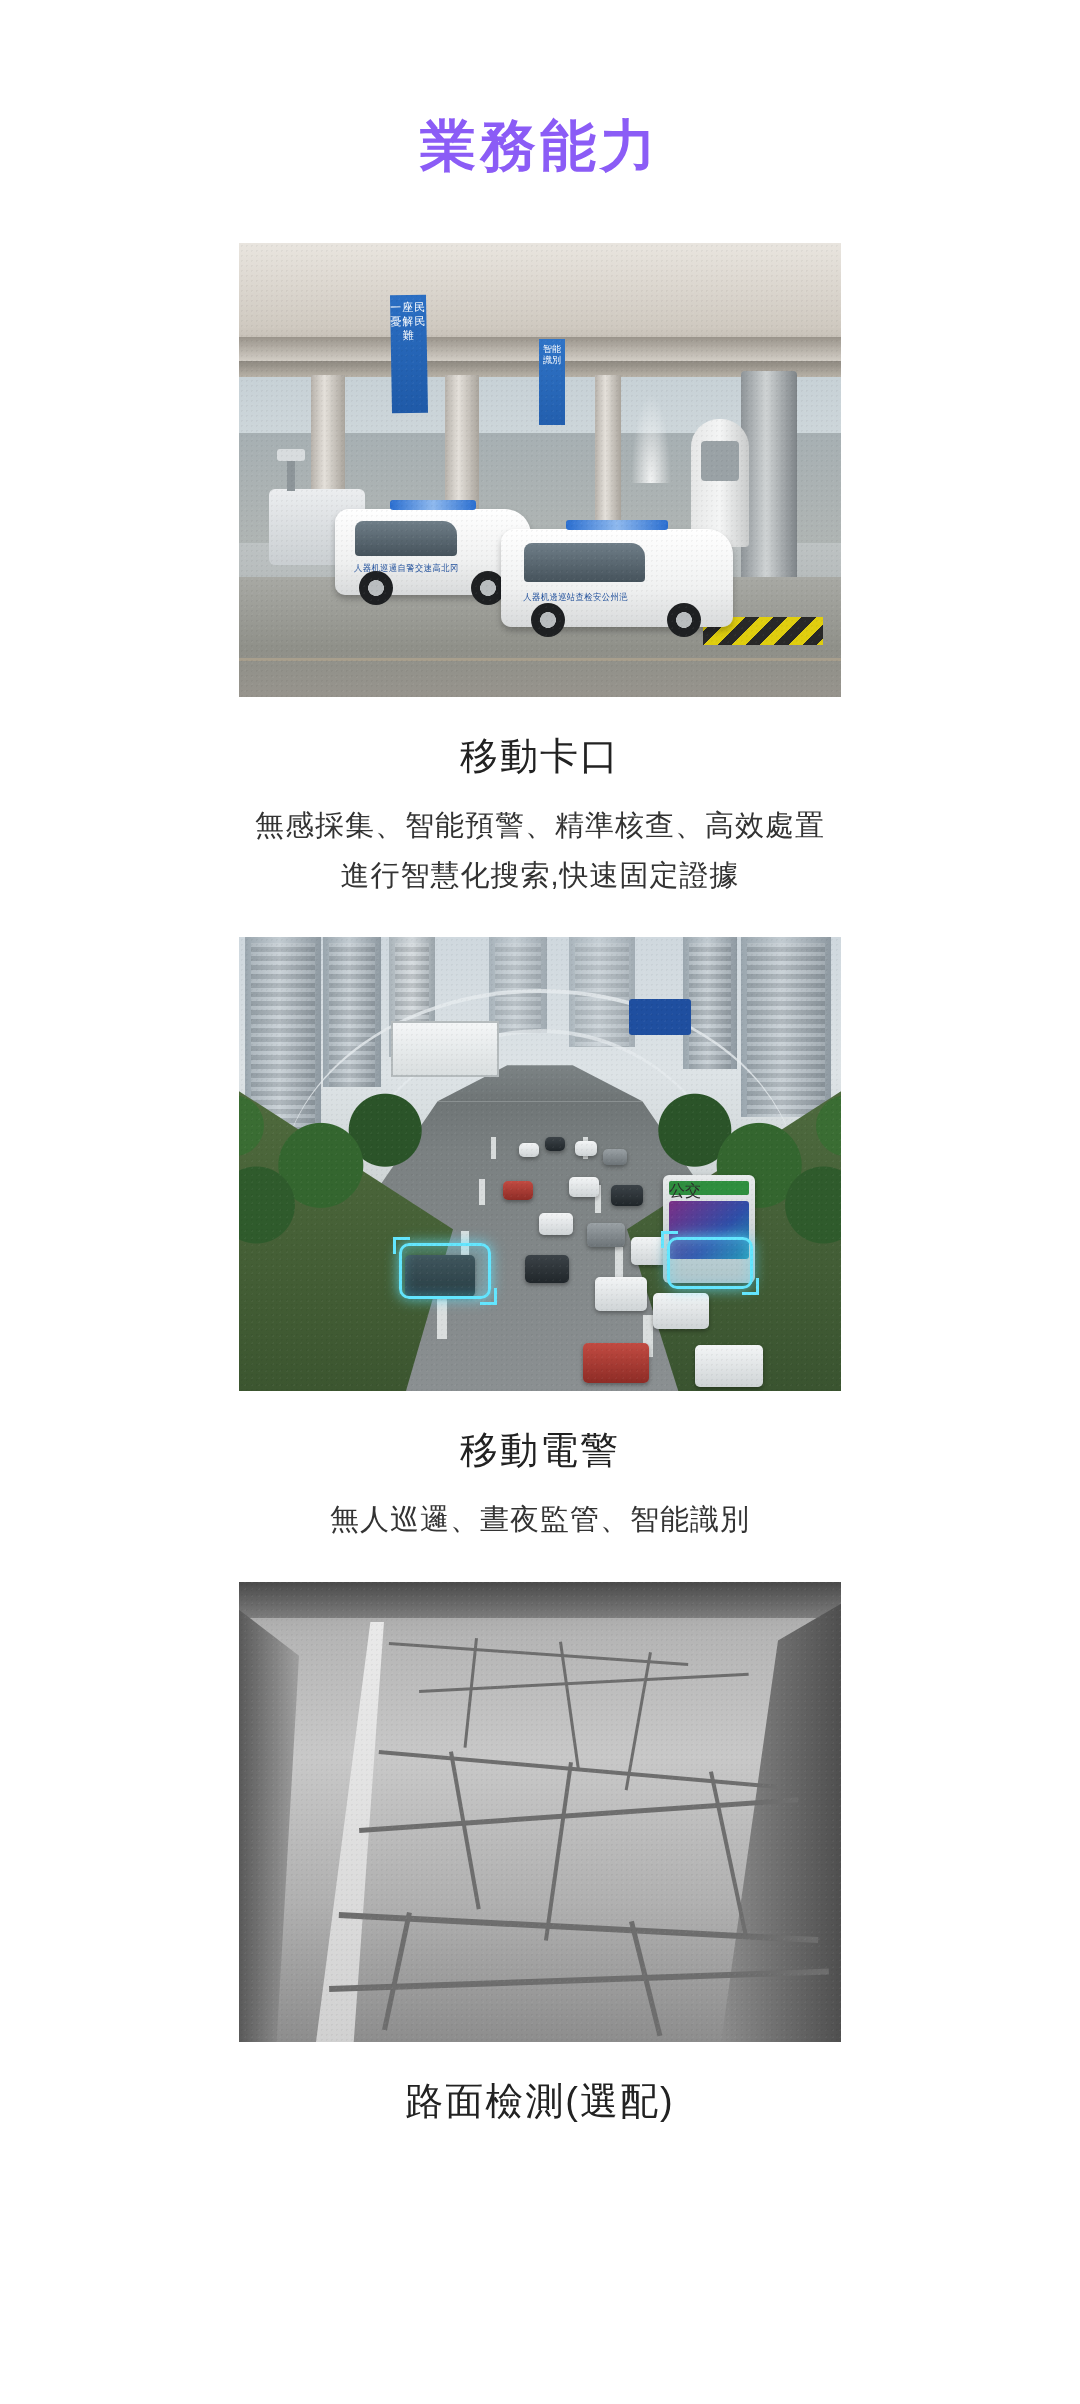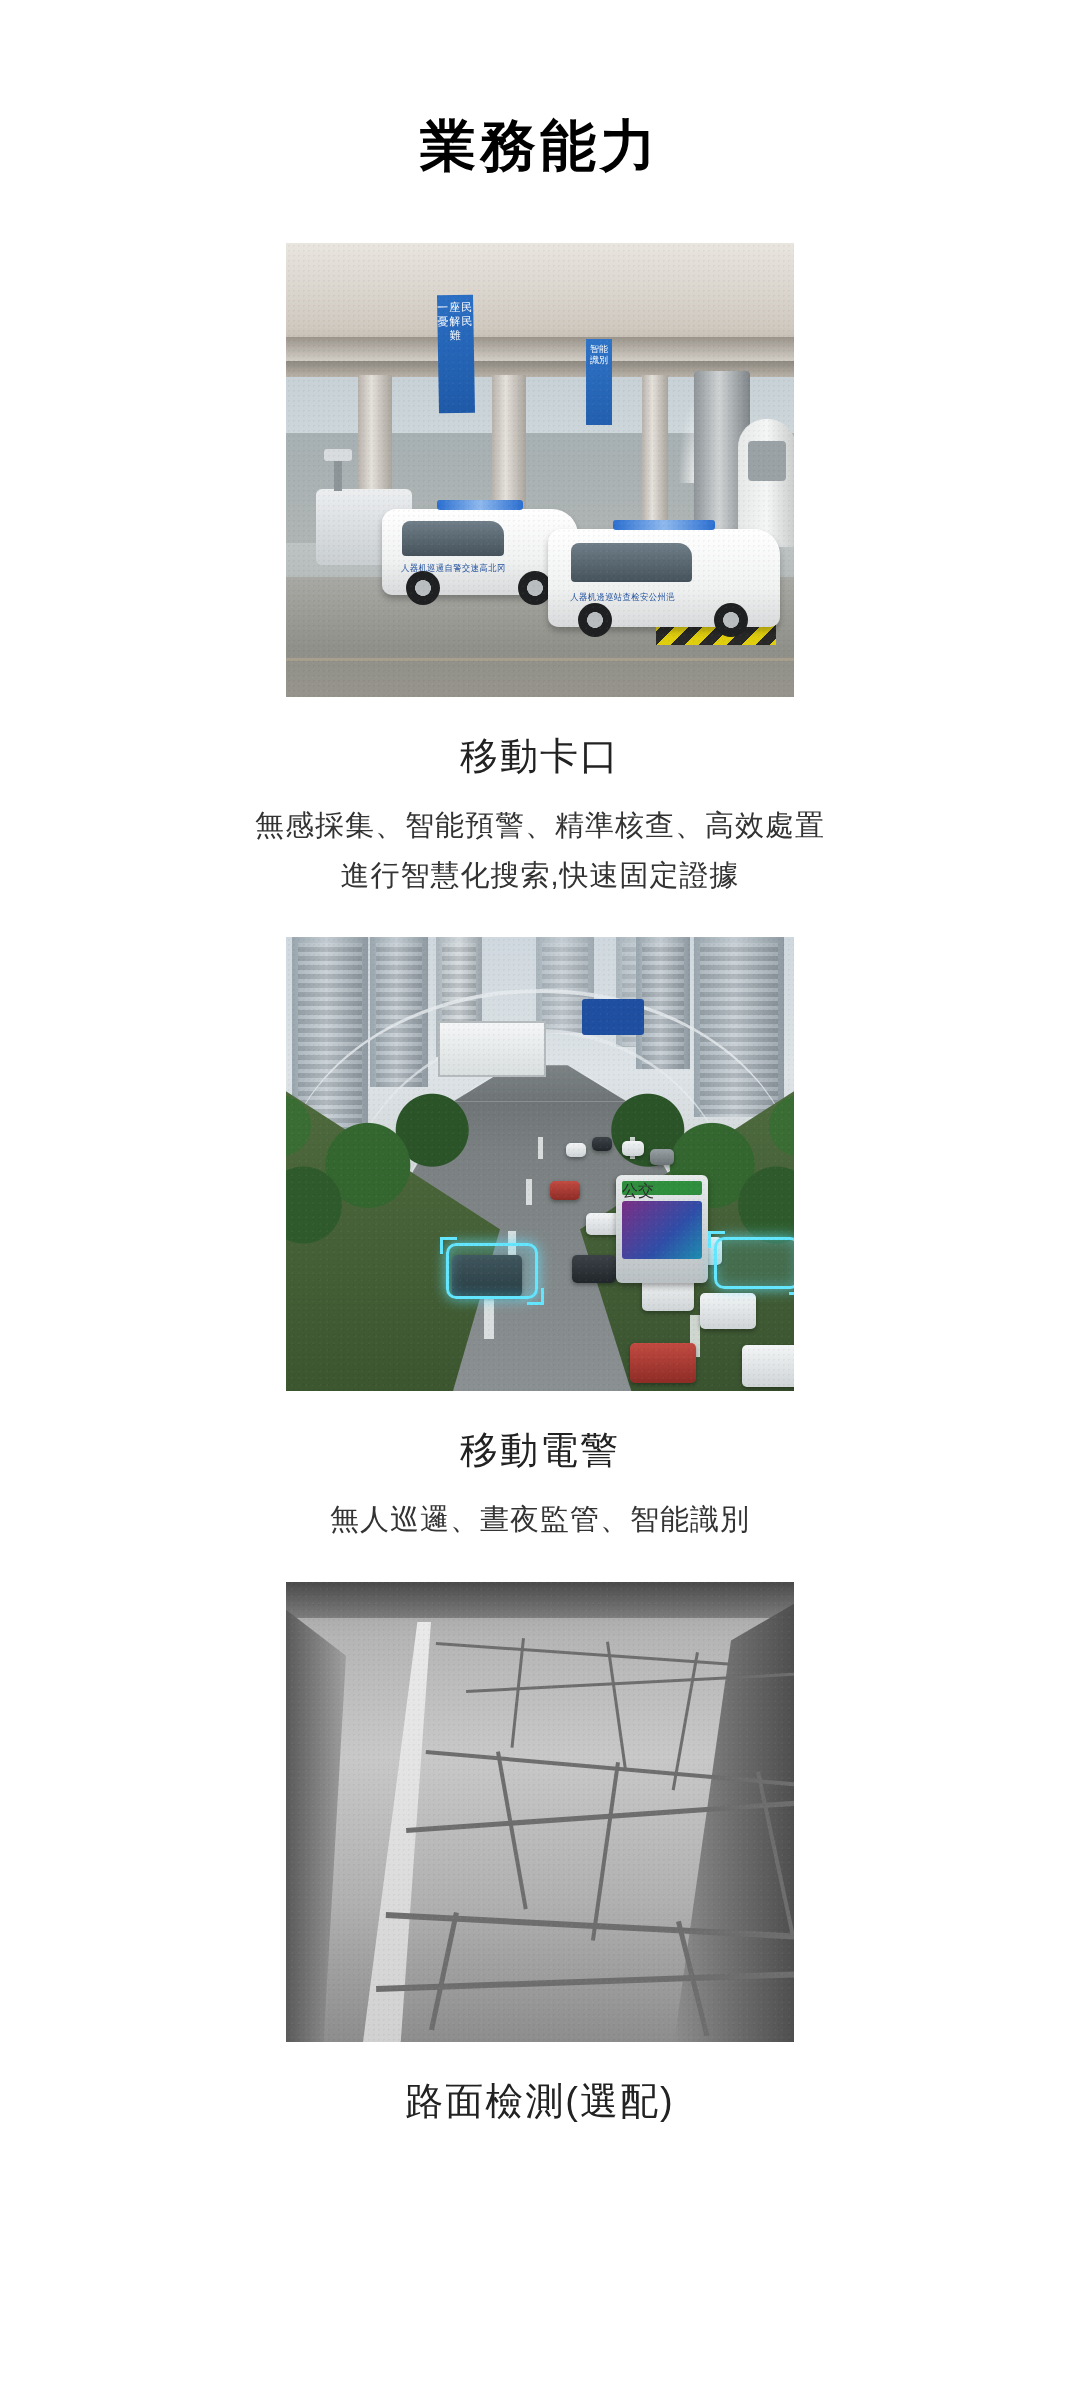--- a/index.html
+++ b/index.html
@@ -15,34 +15,34 @@
     width: 1080px;
     height: 2404px;
     position: relative;
     padding-top: 112px;
   }
   .page-title {
     text-align: center;
     font-size: 56px;
     font-weight: 700;
     letter-spacing: 4px;
-    color: #000000;
+    color: #8b5cf6;
     line-height: 1.2;
   }
 
   .section {
     margin-top: 64px;
     display: flex;
     flex-direction: column;
     align-items: center;
   }
   .section + .section { margin-top: 40px; }
 
   .photo {
-    width: 508px;
+    width: 602px;
     height: 454px;
     position: relative;
     overflow: hidden;
     background: #e5e5e5;
   }
   .photo.tall { height: 460px; }
 
   .caption-title {
     margin-top: 34px;
     font-size: 38px;

